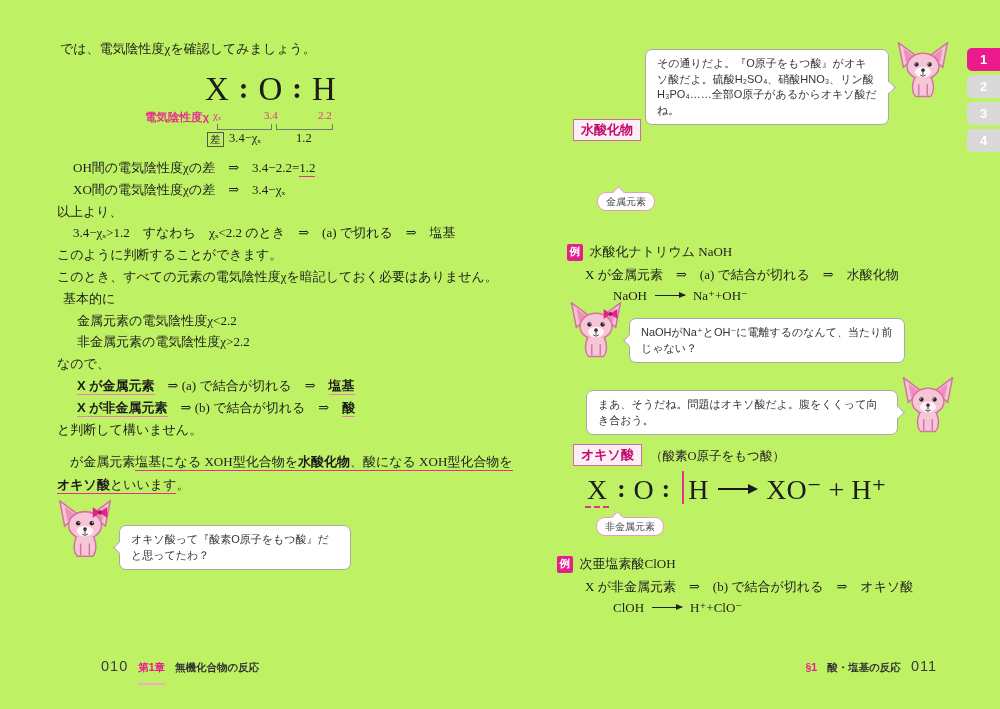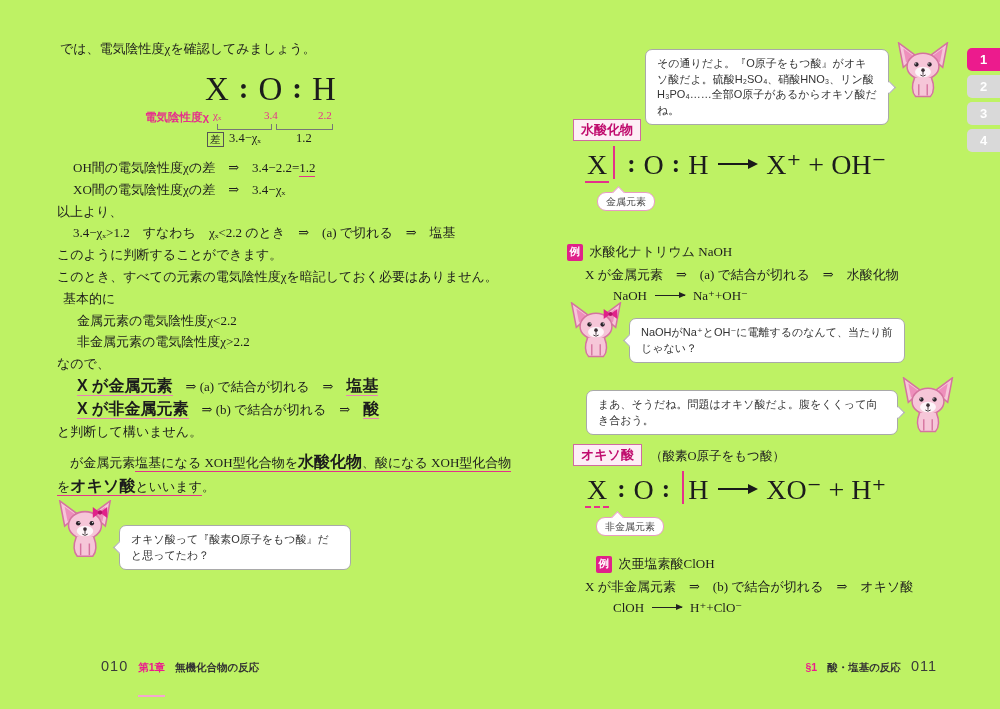--- a/index.html
+++ b/index.html
@@ -13,21 +13,21 @@
   .pink { color:#e5318b; }
   .u-pink { border-bottom:1.5px solid #e87fb5; padding-bottom:1px; }
   .u-pink2 { border-bottom:1px solid #e5318b; padding-bottom:0.5px; }
 
   
   .intro { left:60px; top:40px; font-size:13px; }
   .body1 { left:57px; top:157px; width:468px; font-size:13px; line-height:21.8px; }
   .indA { padding-left:6px; }
   .indB { padding-left:16px; }
   .indC { padding-left:20px; }
-  .gothic-key { font-family:"Liberation Sans","DejaVu Sans",sans-serif; font-weight:bold; font-size:16px; }
+  .gothic-key { font-family:"Liberation Sans","DejaVu Sans",sans-serif; font-weight:bold; font-size:13px; }
 
   .conclusion { left:57px; top:450px; width:464px; font-size:13px; line-height:23px; text-indent:1em; }
 
   
   .lewis { left:205px; top:71px; font-size:33px; letter-spacing:0; white-space:nowrap; }
   .lewis .dots { font-weight:bold; font-size:29px; margin:0 10px; vertical-align:2px; }
   .lew-label { left:145px; top:110px; font-size:11.5px; font-weight:bold; }
   .lew-val { font-size:11px; color:#e5318b; }
   .brk { border-left:1px solid #777; border-right:1px solid #777; border-bottom:1px solid #777; height:6px; }
   .diff-badge { border:1px solid #555; font-size:10.5px; padding:0 2px; line-height:13px; }
@@ -81,21 +81,21 @@
   .tab {
     position:absolute; right:0; width:33px; height:23px; border-radius:5px 0 0 5px;
     font-family:"Liberation Sans","DejaVu Sans",sans-serif; font-weight:bold; font-size:13px;
     color:#fff; text-align:center; line-height:23px; background:#d9d9d9;
   }
   .tab.active { background:#ec1b8d; }
 
   
   .footer { position:absolute; font-family:"Liberation Sans","DejaVu Sans",sans-serif; display:flex; align-items:baseline; gap:10px;margin-left:44px; }
   .pageno { font-size:14.5px; color:#3a3a3a; letter-spacing:1px; }
-  .chap { color:#ec1b8d; font-size:10.5px; font-weight:bold; border-bottom:2px solid #f4a7cf; padding-bottom:20px; }
+  .chap { color:#ec1b8d; font-size:10.5px; font-weight:bold; border-bottom:2px solid #f4a7cf; padding-bottom:8px; }
   .chap-title { font-size:10.5px; font-weight:bold; color:#333; }
 </style>
 </head>
 <body>
 
 <div id="page">
 
   <svg width="0" height="0" style="position:absolute">
     <defs>
       <symbol id="dog" viewBox="0 0 64 64">
@@ -174,23 +174,20 @@
     <span class="pt pt-right"></span>
     <span>その通りだよ。『O原子をもつ酸』がオキソ酸だよ。硫酸H₂SO₄、硝酸HNO₃、リン酸H₃PO₄……全部O原子があるからオキソ酸だね。</span>
   </div>
   <div class="dog flip" style="left:893px; top:42px;">
     <svg class="dogsvg" width="60" height="60">
         <use href="#dog"></use>
       </svg>
   </div>
 
   <div class="labelbox" style="left:573px; top:119px;">水酸化物</div>
-  <div class="formula" style="left:585px; top:146px;">
-    <span class="fx-solid">X</span><span class="vbar"></span><span class="dots">:</span><span>O</span><span class="dots">:</span><span>H</span><span class="arr"></span><span>X⁺ + OH⁻</span>
-  </div>
   <div class="callout" style="left:597px; top:192px;">金属元素</div>
 
   <div class="exrow" style="left:585px; top:266px;">X が金属元素　⇒　(a) で結合が切れる　⇒　水酸化物</div>
   <div class="exrow" style="left:567px; top:243px;">
     <span class="exbadge">例</span><span>水酸化ナトリウム NaOH</span>
   </div>
   <div class="exrow" style="left:613px; top:288px;">
     <span>NaOH</span><span class="arrs"></span><span>Na⁺+OH⁻</span>
   </div>
 
@@ -217,21 +214,21 @@
       </svg>
   </div>
 
   <div class="labelbox" style="left:573px; top:444px;">オキソ酸</div>
   <div class="abs label-note" style="left:650px; top:448px;">（酸素O原子をもつ酸）</div>
   <div class="formula" style="left:585px; top:471px;">
     <span class="fx-dash">X</span><span class="dots">:</span><span>O</span><span class="dots">:</span><span class="vbar"></span><span>H</span><span class="arr"></span><span>XO⁻ + H⁺</span>
   </div>
   <div class="callout" style="left:596px; top:517px;">非金属元素</div>
 
-  <div class="exrow" style="left:596px; top:555px;">
+  <div class="exrow" style="left:557px; top:555px;">
     <span class="exbadge">例</span><span>次亜塩素酸ClOH</span>
   </div>
   <div class="exrow" style="left:585px; top:578px;">X が非金属元素　⇒　(b) で結合が切れる　⇒　オキソ酸</div>
   <div class="exrow" style="left:613px; top:600px;">
     <span>ClOH</span><span class="arrs"></span><span>H⁺+ClO⁻</span>
   </div>
 
   <div class="tab active" style="top:48px;">1</div>
   <div class="tab" style="top:75px;">2</div>
   <div class="tab" style="top:102px;">3</div>

